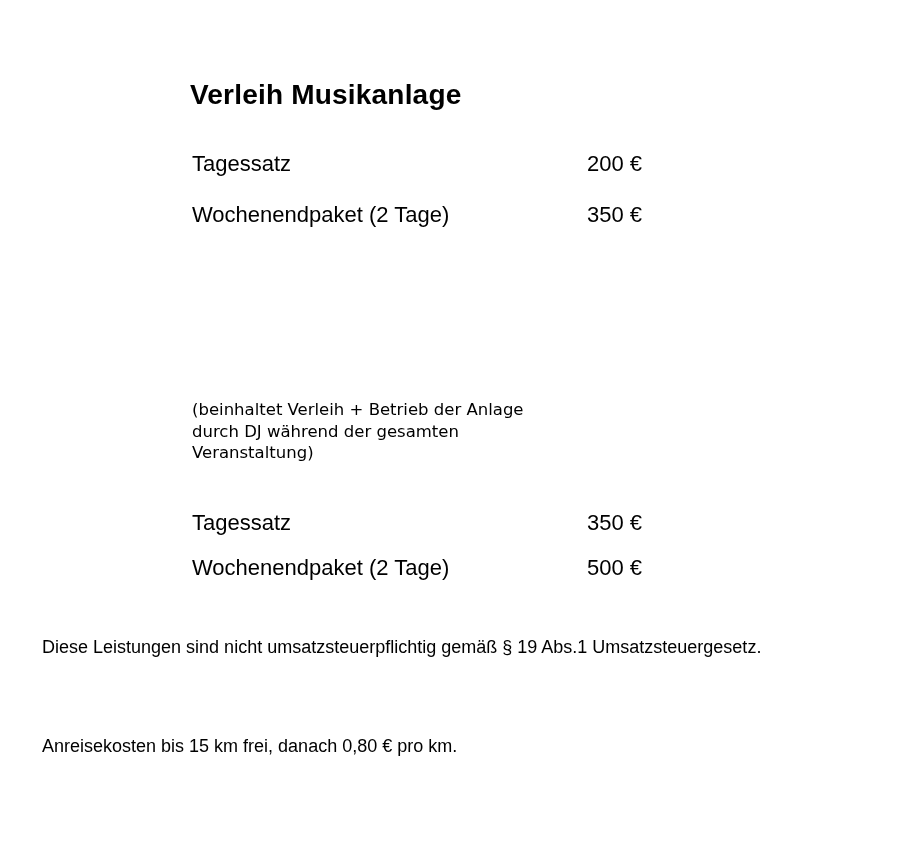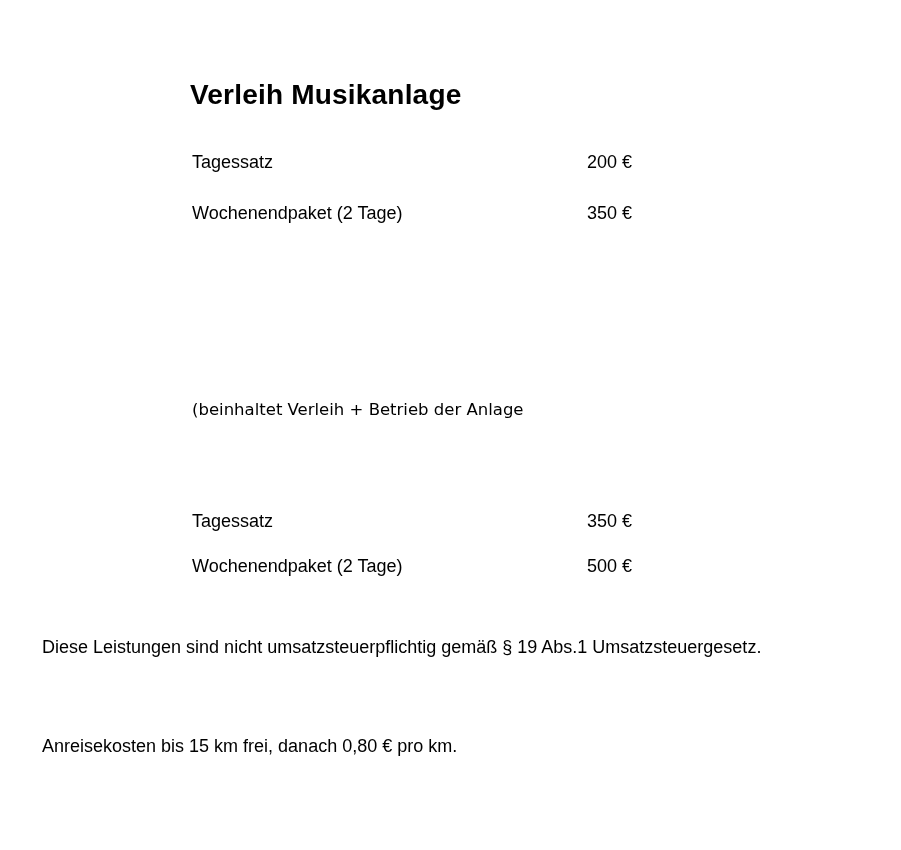--- a/index.html
+++ b/index.html
@@ -19,21 +19,21 @@
     left: 148px;
     top: 81px;
     font-size: 28px;
     font-weight: bold;
     line-height: 1;
     letter-spacing: 0.2px;
   }
   .price-row {
     left: 150px;
     width: 560px;
-    font-size: 18px;
+    font-size: 22px;
     line-height: 1;
   }
   .price-row .price {
     position: absolute;
     left: 395px;
     top: 0;
     font-weight: normal;
     white-space: nowrap;
   }
   .row-1 { top: 153px; }
@@ -80,20 +80,22 @@
   </div>
 
   <div class="abs price-row row-2">
     <span>Wochenendpaket (2 Tage)</span>
     <span class="price">350 €</span>
   </div>
 
 
   <div class="abs komplett-desc">
     <div>(beinhaltet Verleih + Betrieb der Anlage</div>
+    <div>durch DJ während der gesamten</div>
+    <div>Veranstaltung)</div>
   </div>
 
   <div class="abs price-row row-3">
     <span>Tagessatz</span>
     <span class="price">350 €</span>
   </div>
 
   <div class="abs price-row row-4">
     <span>Wochenendpaket (2 Tage)</span>
     <span class="price">500 €</span>

